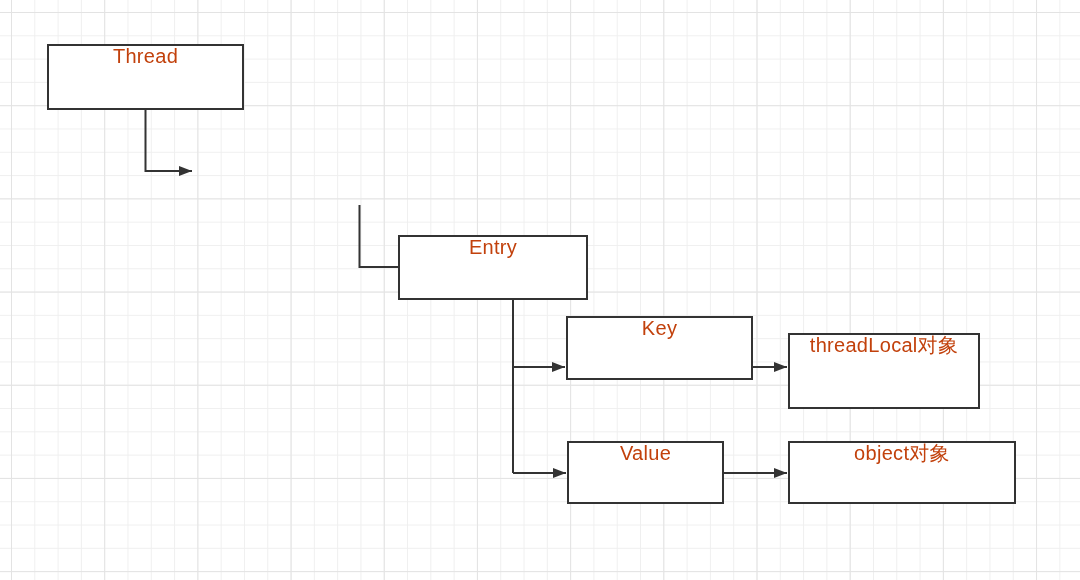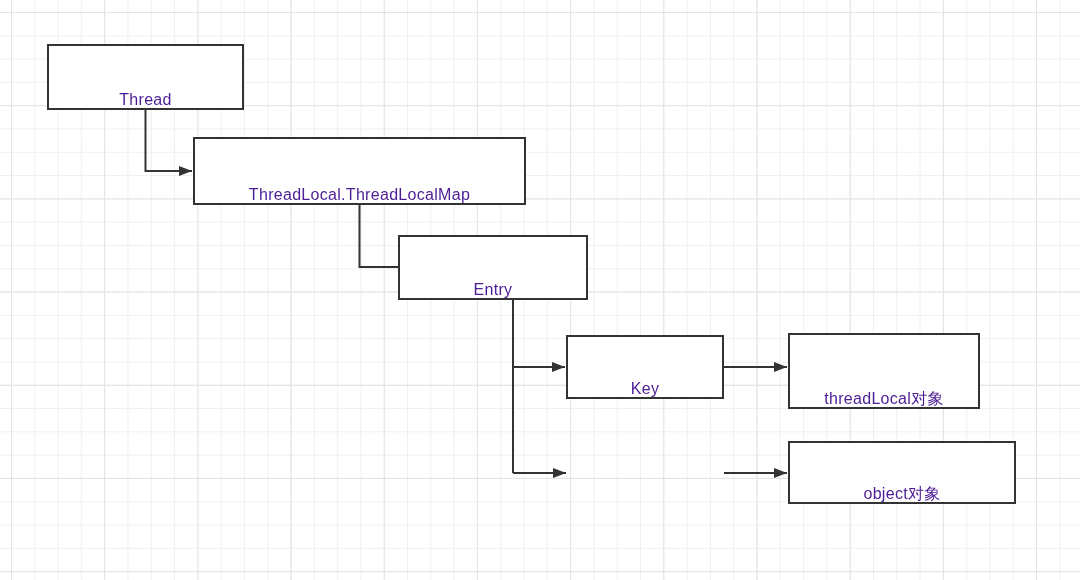--- a/index.html
+++ b/index.html
@@ -28,33 +28,33 @@
     top: 0;
     width: 1080px;
     height: 580px;
     pointer-events: none;
   }
   .node {
     position: absolute;
     box-sizing: border-box;
     background: #ffffff;
     border: 2px solid #333333;
-    color: #4c1d95;
-    font-size: 16px;
+    color: #c2410c;
+    font-size: 20px;
     line-height: 1;
     display: flex;
-    align-items: flex-end;
+    align-items: flex-start;
     justify-content: center;
     white-space: nowrap;
     letter-spacing: 0.3px;
   }
   #node-thread            { left: 47px;  top: 44px;  width: 197px; height: 66px; }
   #node-threadlocalmap    { left: 193px; top: 137px; width: 333px; height: 68px; }
   #node-entry             { left: 398px; top: 235px; width: 190px; height: 65px; }
-  #node-key               { left: 566px; top: 335px; width: 158px; height: 64px; }
+  #node-key               { left: 566px; top: 316px; width: 187px; height: 64px; }
   #node-value             { left: 567px; top: 441px; width: 157px; height: 63px; }
   #node-threadlocal-object{ left: 788px; top: 333px; width: 192px; height: 76px; }
   #node-object-object     { left: 788px; top: 441px; width: 228px; height: 63px; }
   .edge {
     fill: none;
     stroke: #333333;
     stroke-width: 2;
   }
 </style>
 </head>
@@ -74,32 +74,32 @@
     <path class="edge" d="M513 367 H565" marker-end="url(#arrow)"></path>
     <path class="edge" d="M513 473 H566" marker-end="url(#arrow)"></path>
     <path class="edge" d="M724 367 H787" marker-end="url(#arrow)"></path>
     <path class="edge" d="M724 473 H787" marker-end="url(#arrow)"></path>
   </svg>
 
   <div class="node" id="node-thread">
     <span>Thread</span>
   </div>
 
-  <div class="node" id="node-threadlocalmap">
-    <span>ThreadLocal.ThreadLocalMap</span>
-  </div>
 
   <div class="node" id="node-entry">
     <span>Entry</span>
   </div>
 
   <div class="node" id="node-key">
     <span>Key</span>
   </div>
 
+  <div class="node" id="node-value">
+    <span>Value</span>
+  </div>
 
   <div class="node" id="node-threadlocal-object">
     <span>threadLocal对象</span>
   </div>
 
   <div class="node" id="node-object-object">
     <span>object对象</span>
   </div>
 
 </div>

